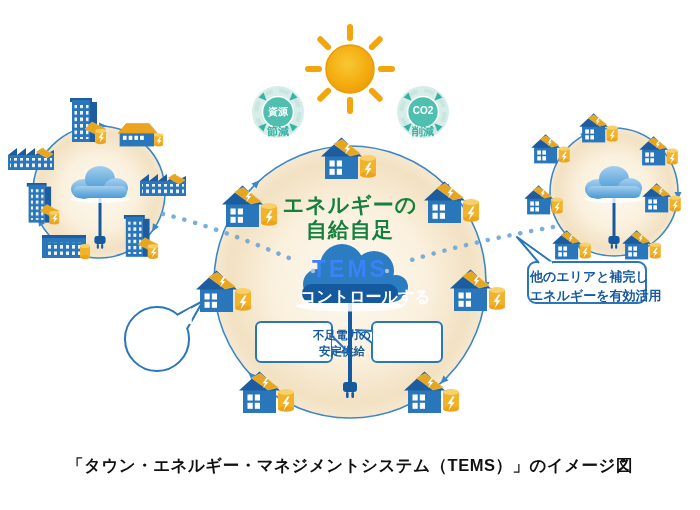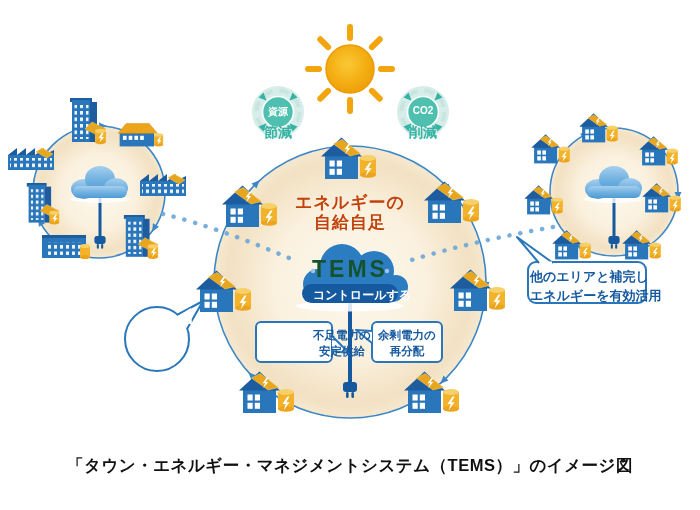--- a/index.html
+++ b/index.html
@@ -2,30 +2,30 @@
 <html><head>
 <meta charset="utf-8">
 <style>
   html,body{margin:0;padding:0;background:#fff;}
   .stage{
     position:relative;width:700px;height:510px;background:#fff;overflow:hidden;
     font-family:"Liberation Sans","DejaVu Sans",sans-serif;
   }
   .stage svg.art{position:absolute;left:0;top:0;}
   .txt{position:absolute;text-align:center;white-space:nowrap;}
-  .heading{left:250px;top:193px;width:200px;font-size:17px;font-weight:bold;color:#c2410c;line-height:1.18;letter-spacing:1px;}
-  .tems{left:300px;top:256px;width:100px;font-size:23px;font-weight:bold;color:#14532d;letter-spacing:3px;}
-  .tems-sub{left:300px;top:287px;width:100px;font-size:12px;font-weight:bold;color:#ffffff;margin-left:12px;}
+  .heading{left:250px;top:193px;width:200px;font-size:21px;font-weight:bold;color:#15803d;line-height:1.18;letter-spacing:1px;}
+  .tems{left:300px;top:256px;width:100px;font-size:23px;font-weight:bold;color:#3b82f6;letter-spacing:3px;}
+  .tems-sub{left:300px;top:287px;width:100px;font-size:16px;font-weight:bold;color:#ffffff;}
   .callout-txt{font-size:11.5px;font-weight:bold;color:#15599f;line-height:1.4;}
   .co-shortage{left:256px;top:327px;width:76px;margin-left:48px;}
   .co-surplus{left:372px;top:327px;width:70px;}
   .co-left{left:123px;top:311px;width:68px;line-height:1.26;}
   .co-right{left:530px;top:268px;width:112px;font-size:13px;line-height:1.45;}
   .badge-top{width:52px;font-size:10px;font-weight:bold;color:#ffffff;}
-  .badge-bottom{width:52px;font-size:14px;font-weight:bold;color:#35b3a4;}
+  .badge-bottom{width:52px;font-size:11px;font-weight:bold;color:#35b3a4;}
   .b1t{left:252px;top:105px;}
   .b1b{left:252px;top:124px;}
   .b2t{left:397px;top:105px;}
   .b2b{left:397px;top:124px;}
   .caption{left:0;top:455px;width:700px;font-size:16.5px;font-weight:bold;color:#111;letter-spacing:0.5px;}
 </style>
 </head>
 <body>
 
 <div class="stage">
@@ -256,24 +256,20 @@
 </div>
 
 <div class="txt tems">TEMS</div>
 <div class="txt tems-sub">コントロールする</div>
 
 <div class="txt callout-txt co-shortage">
   <div>不足電力の</div>
   <div>安定供給</div>
 </div>
 
-<div class="txt callout-txt co-surplus">
-  <div>余剰電力の</div>
-  <div>再分配</div>
-</div>
 
 
 <div class="txt callout-txt co-right">
   <div>他のエリアと補完し</div>
   <div>エネルギーを有効活用</div>
 </div>
 
 <div class="txt badge-top b1t">資源</div>
 <div class="txt badge-bottom b1b">節減</div>
 <div class="txt badge-top b2t">CO2</div>

